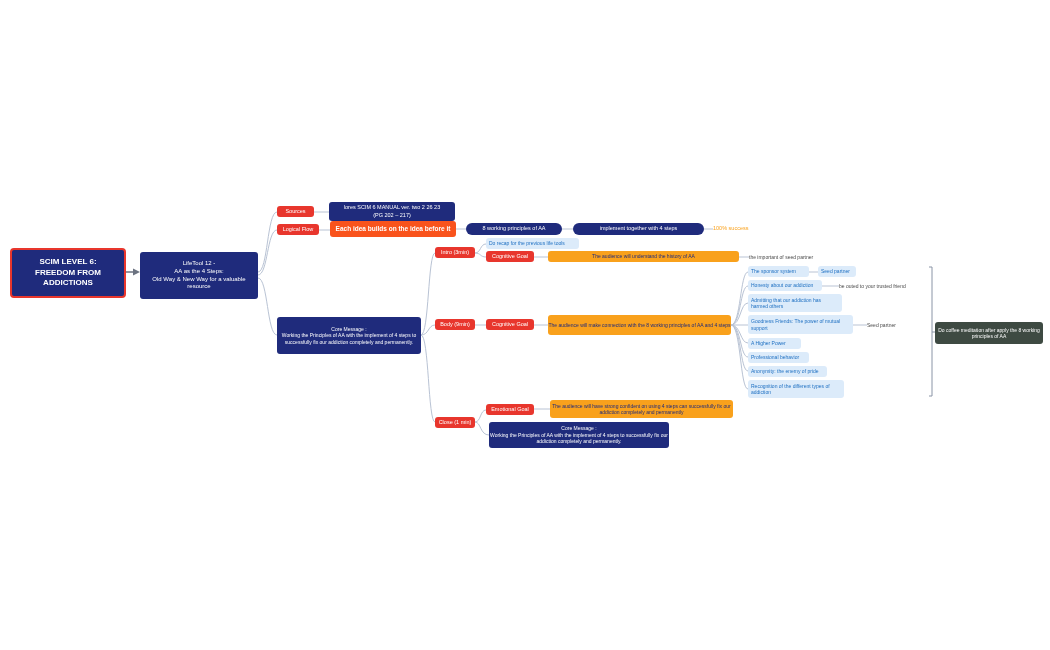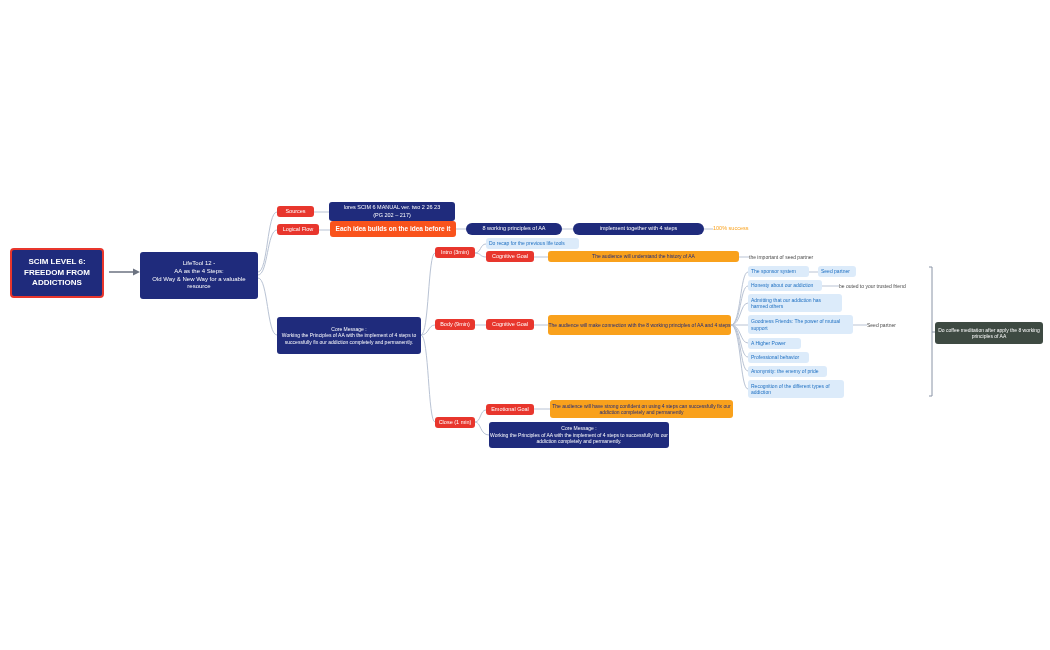--- a/index.html
+++ b/index.html
@@ -20,21 +20,21 @@
     overflow:hidden;
   }
   .navy  { background:#1f2b7c; color:#ffffff; }
   .redb  { background:#e8362d; color:#ffffff; font-size:5.5px; border-radius:3px; }
   .orange{ background:#f9a11c; color:#1f2b7c; }
   .ored  { background:#f9531c; color:#ffffff; font-weight:700; }
   .lblue { background:#dcebfa; color:#1d6fc2; text-align:left; justify-content:flex-start; padding:1px 3px; }
   .plain { background:transparent; color:#4a4a4a; text-align:left; justify-content:flex-start; }
   .slate { background:#3e4a42; color:#ffffff; }
 
-  #n-root        { left:10px;  top:248px; width:94px;  height:50px; font-size:8px; font-weight:700; border:2px solid #e8362d; border-radius:4px; }
+  #n-root        { left:10px;  top:248px; width:116px;  height:50px; font-size:8px; font-weight:700; border:2px solid #e8362d; border-radius:4px; }
   #n-lifetool    { left:140px; top:252px; width:118px; height:47px; font-size:6px; }
   #n-sources-badge { left:277px; top:206px; width:37px; height:11px; }
   #n-sources-detail{ left:329px; top:202px; width:126px; height:19px; font-size:5.5px; }
   #n-logical-badge { left:277px; top:224px; width:42px; height:11px; }
   #n-logical-detail{ left:330px; top:221px; width:126px; height:16px; font-size:6.5px; }
   #n-principles  { left:466px; top:223px; width:96px;  height:12px; font-size:5.5px; border-radius:6px; }
   #n-implement   { left:573px; top:223px; width:131px; height:12px; font-size:5.5px; border-radius:6px; }
   #n-success     { left:713px; top:224px; width:50px;  height:10px; font-size:5.5px; color:#f9a11c; }
   #n-core        { left:277px; top:317px; width:144px; height:37px; font-size:5px; }
   #n-intro-badge { left:435px; top:247px; width:40px;  height:11px; }

